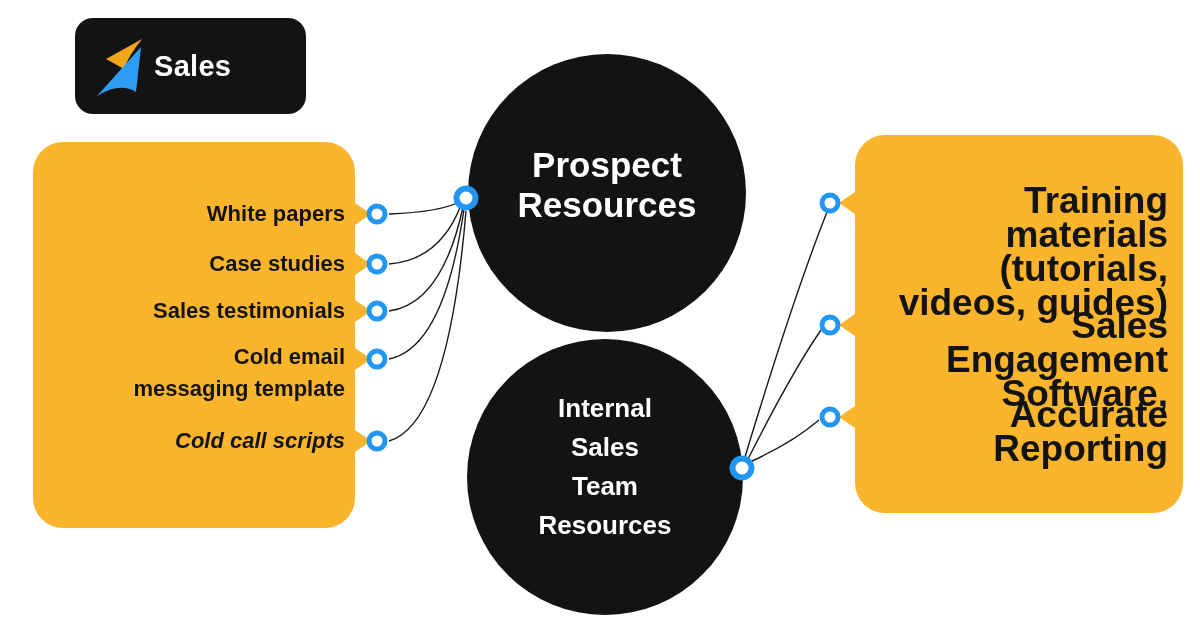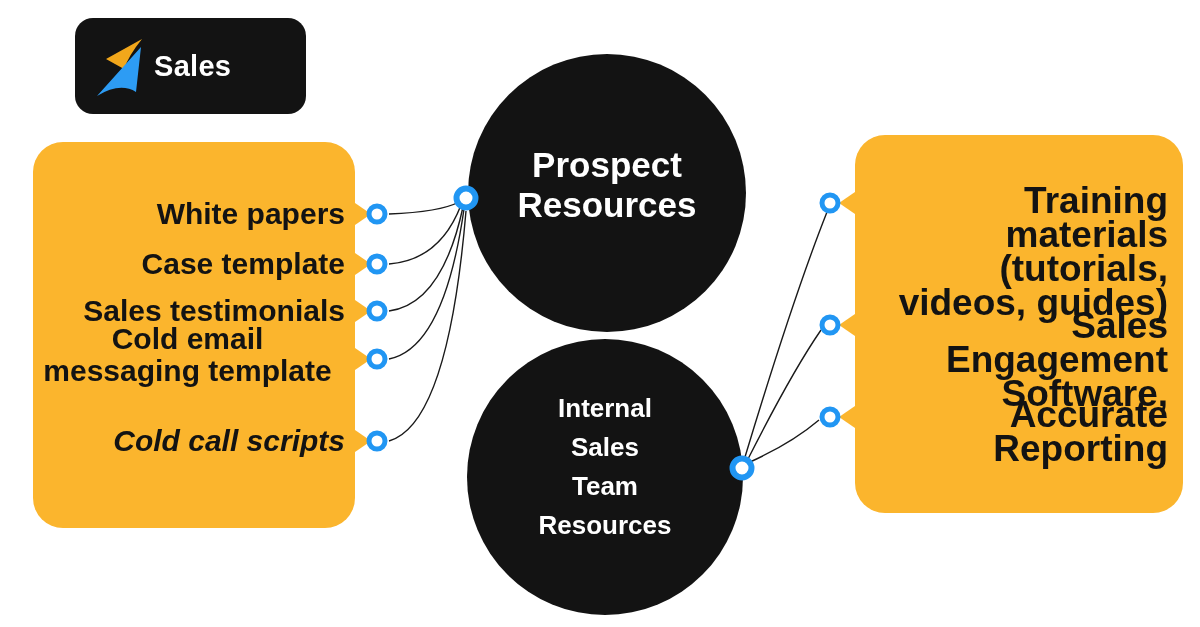--- a/index.html
+++ b/index.html
@@ -33,24 +33,24 @@
   }
   .panel.left  { left:33px;  top:142px; width:322px; height:386px; }
   .panel.right { left:855px; top:135px; width:328px; height:378px; }
 
   
   .item {
     position:absolute; font-weight:700;
     color: var(--text-dark, #131313);
     white-space:pre-line;
   }
-  .item.l { left:30px;  width:315px; text-align:right; font-size:30px; line-height:32px; }
+  .item.l { left:30px;  width:315px; text-align:right; font-size:22px; line-height:32px; }
   .item.r { left:868px; width:300px; text-align:right;  font-size:37px; line-height:34px; }
   .item.l1 { top:198px; } .item.l2 { top:248px; } .item.l3 { top:295px; }
-  .item.l4 { top:323px;text-align:center; } .item.l5 { top:425px;font-style:italic; }
+  .item.l4 { top:341px; } .item.l5 { top:425px;font-style:italic; }
   .item.r1 { top:184px; } .item.r2 { top:309px; } .item.r3 { top:398px; }
 
   
   .circle {
     position:absolute; border-radius:50%;
     background: var(--node-black, #131313);
     color: var(--text-light, #fff);
     display:flex; flex-direction:column; align-items:center; justify-content:center;
     text-align:center; font-weight:700; box-sizing:border-box;
   }
@@ -77,21 +77,21 @@
     </svg>
     <div class="logo-text">
       <div>Sales</div>
     </div>
   </div>
 
   <div class="panel left"></div>
   <div class="panel right"></div>
 
   <div class="item l l1">White papers</div>
-  <div class="item l l2">Case template</div>
+  <div class="item l l2">Case studies</div>
   <div class="item l l3">Sales testimonials</div>
   <div class="item l l4">Cold email
 messaging template</div>
   <div class="item l l5">Cold call scripts</div>
 
   <div class="item r r1">Training materials
 (tutorials,
 videos, guides)</div>
   <div class="item r r2">Sales Engagement
 Software,</div>

